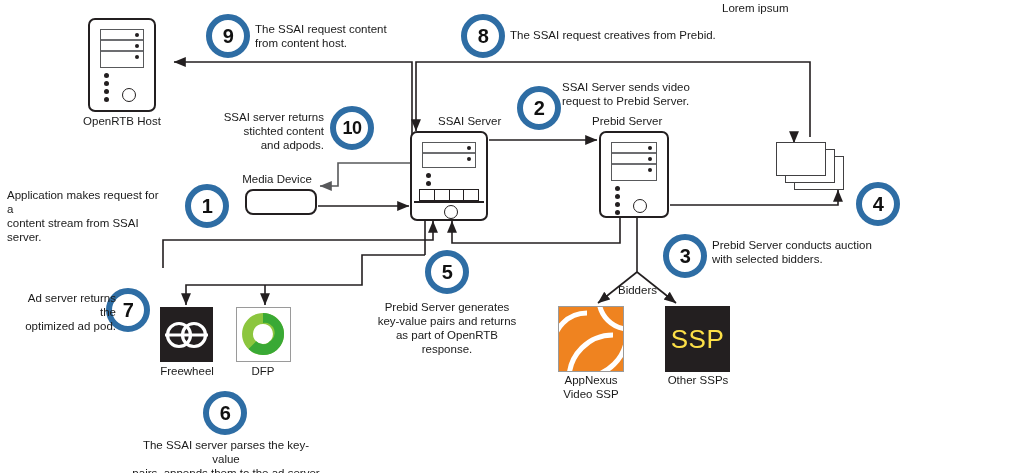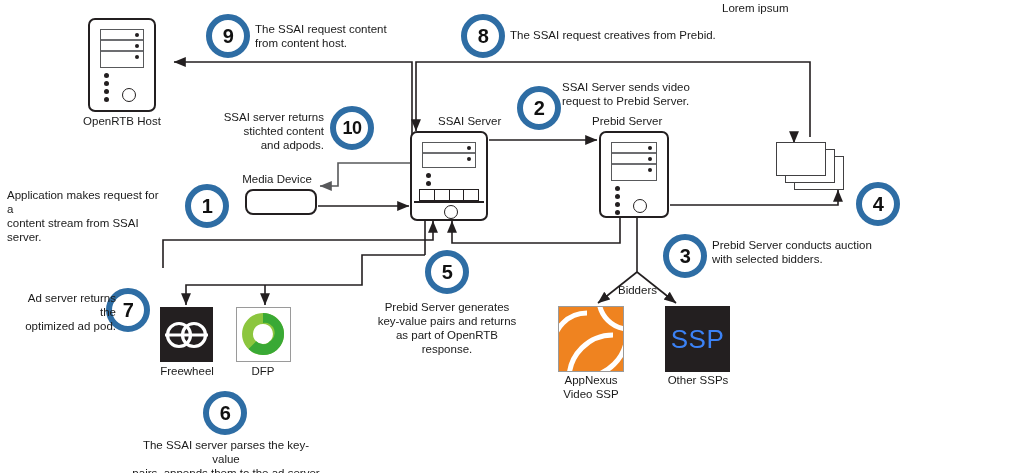--- a/index.html
+++ b/index.html
@@ -169,21 +169,21 @@
   .tile.fw { background: #231f20; }
   .tile.dfp { background: #ffffff; border: 1px solid #9a9a9a; }
   .tile.apn { background: #ef8320; border: 1px solid #9a9a9a; }
   .tile.ssp {
     background: #231f20;
     display: flex;
     align-items: center;
     justify-content: center;
   }
   .tile.ssp .sspword {
-    color: #3b82f6;
+    color: #fde047;
     font-size: 26px;
     font-weight: normal;
     letter-spacing: 0.5px;
     font-family: "Liberation Sans", sans-serif;
   }
   .tile svg { display: block; }
 
   .bidders {
     position: absolute;
     font-size: 11.5px;

